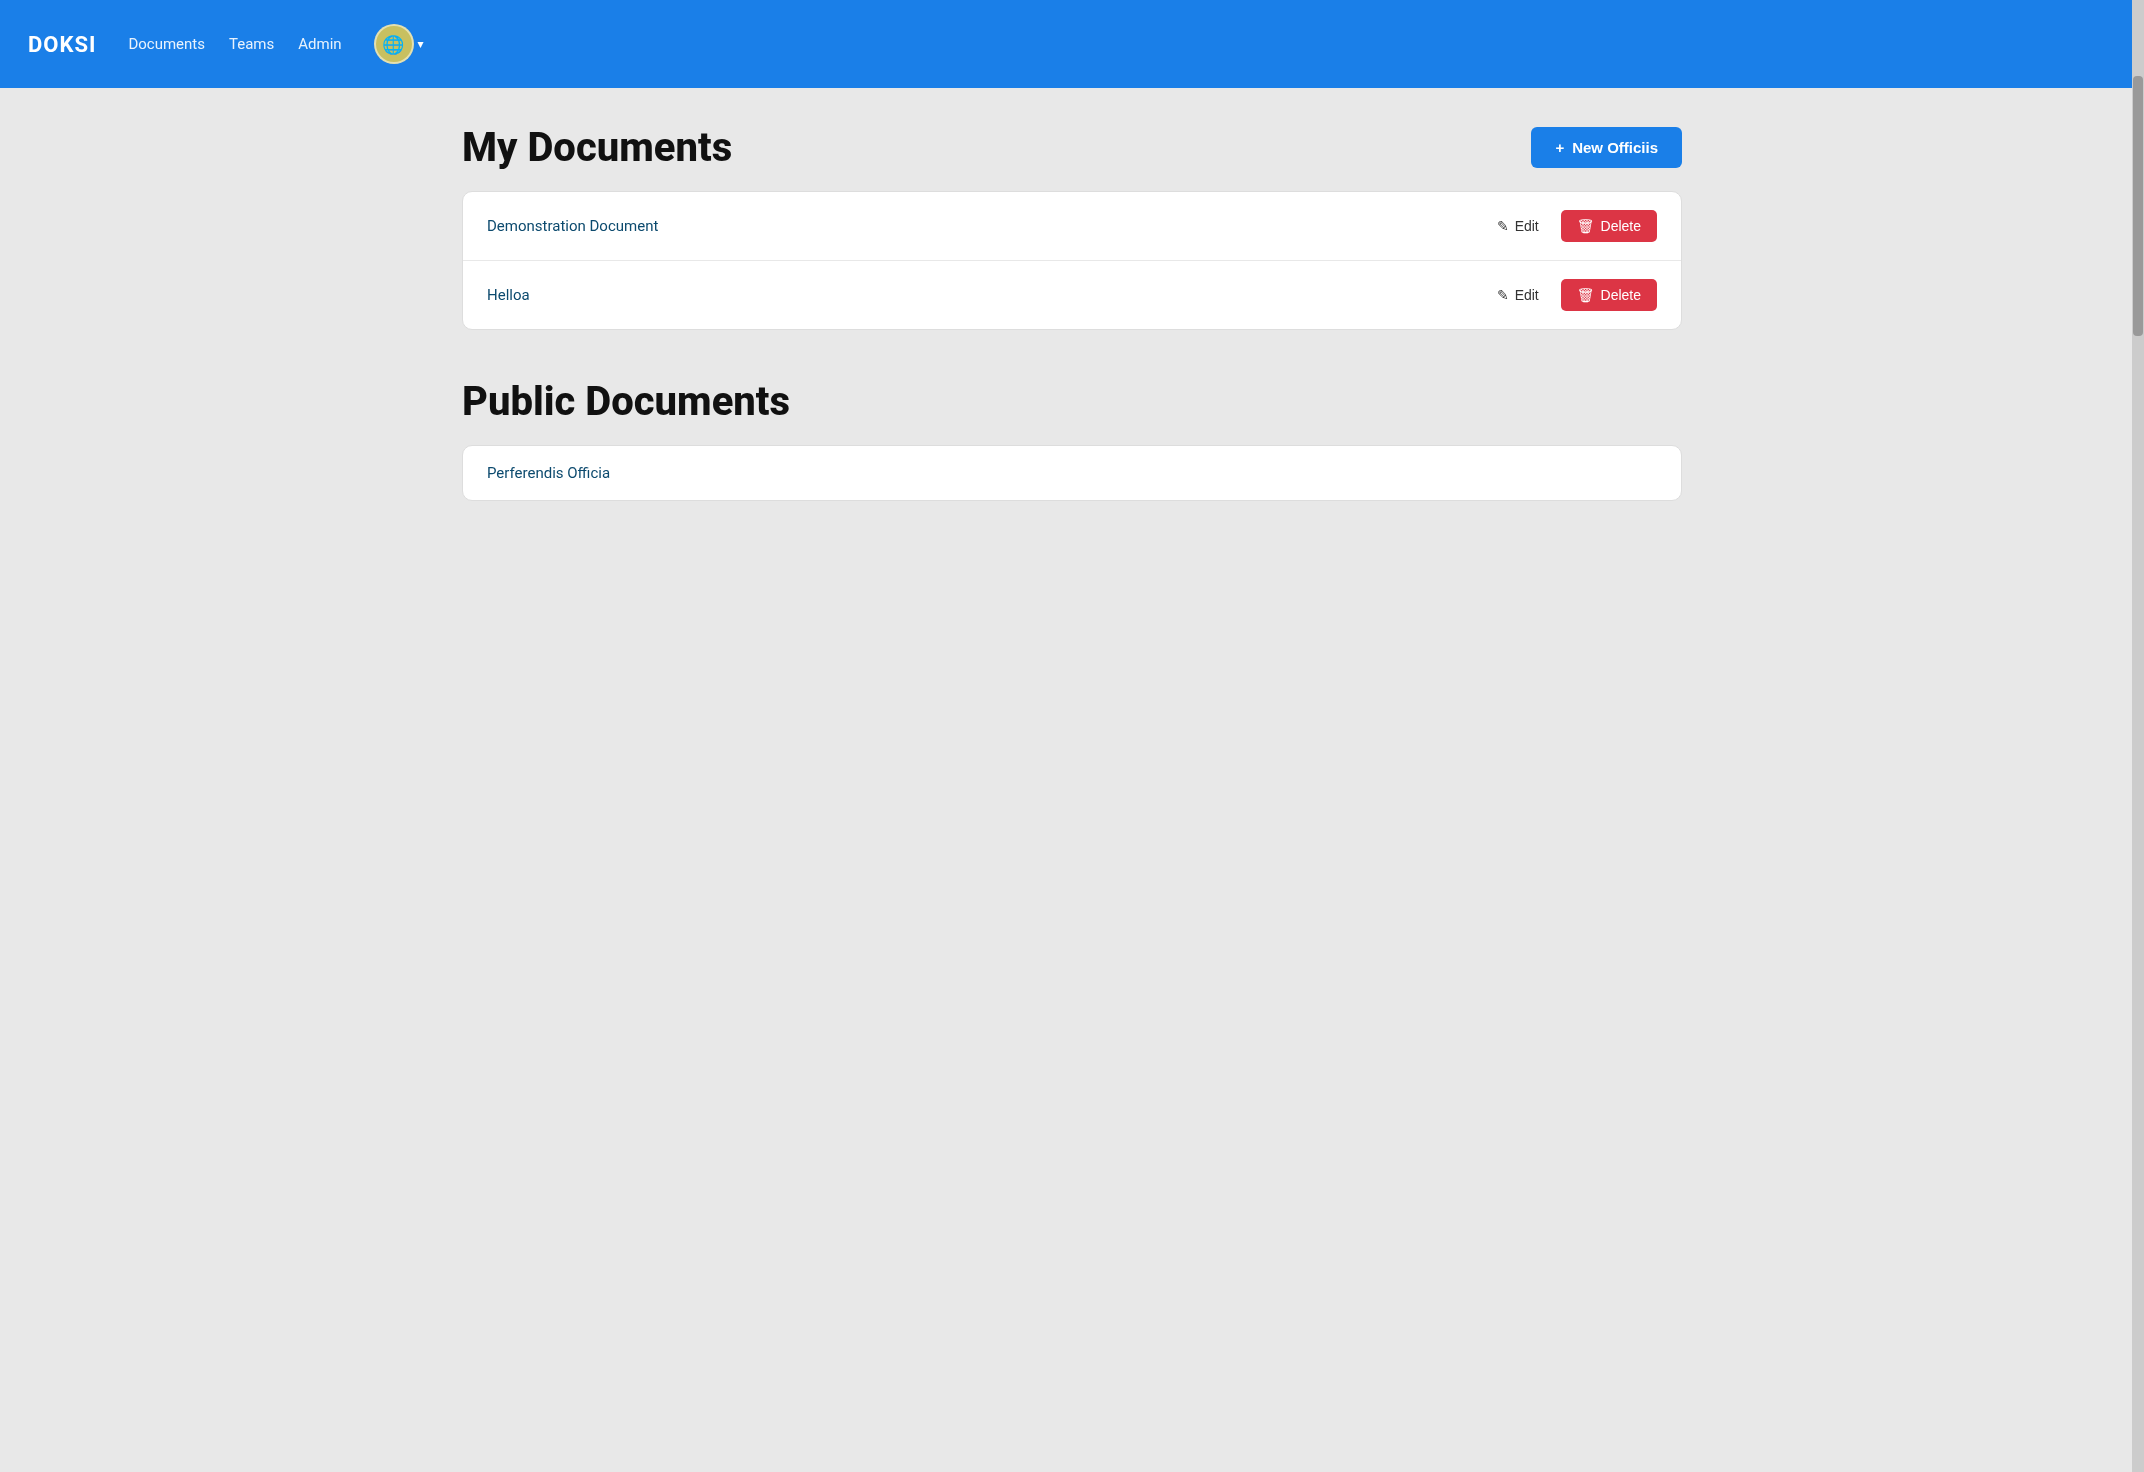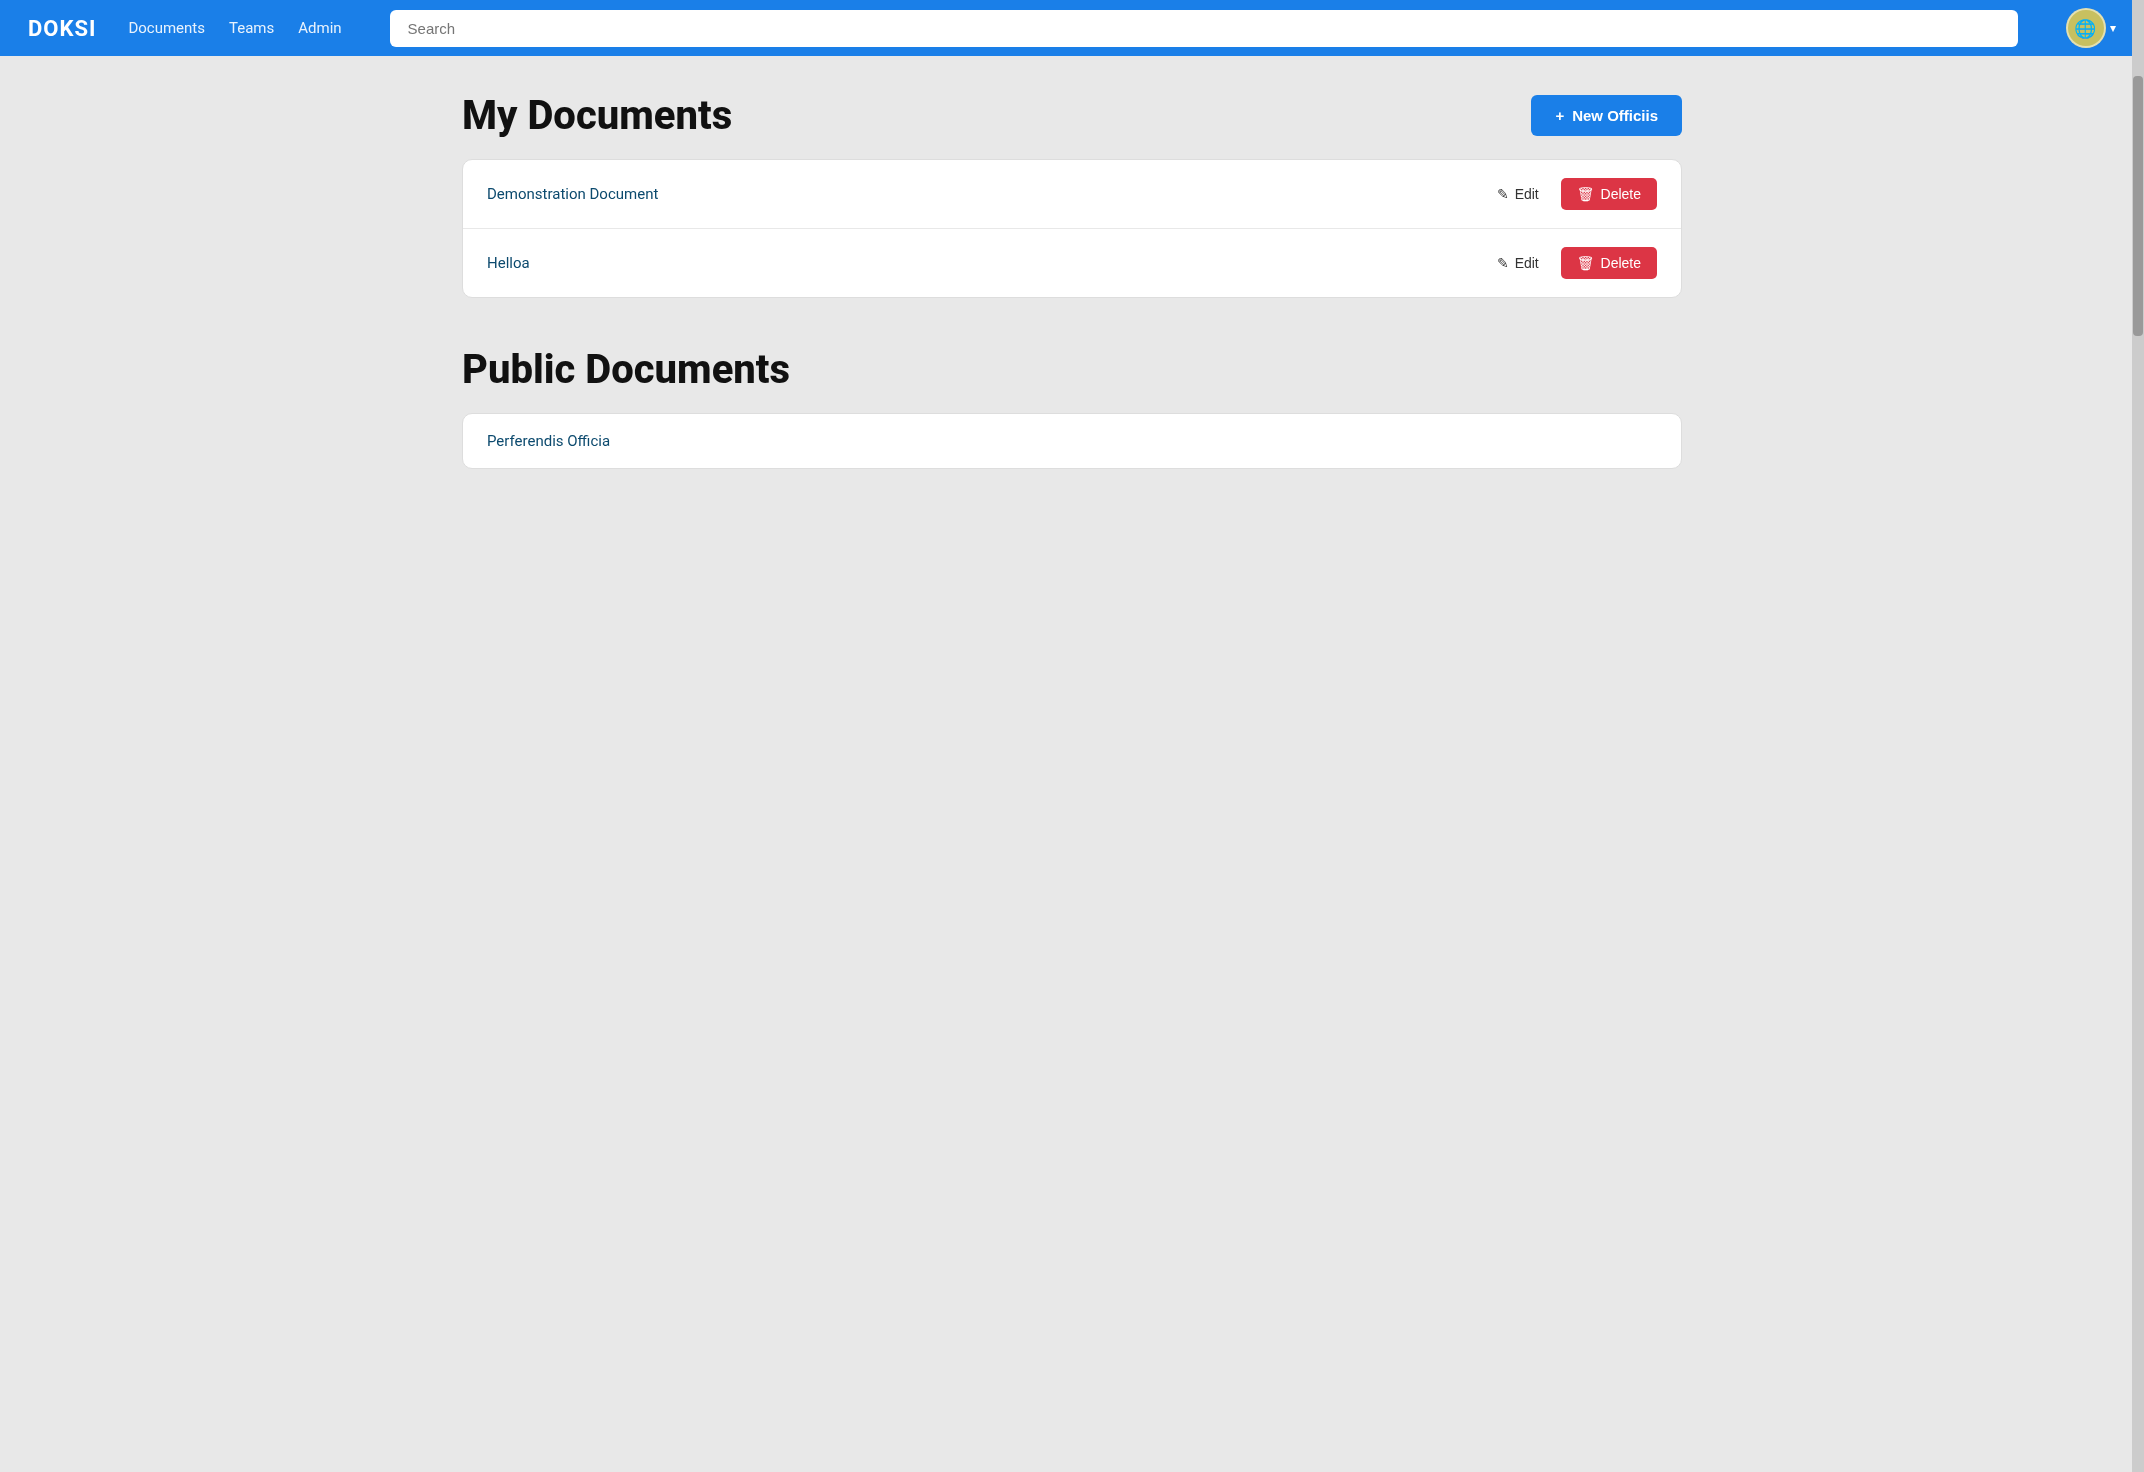--- a/index.html
+++ b/index.html
@@ -8,21 +8,21 @@
       background: #e8e8e8;
       min-height: 100vh;
     }
 
     
     nav {
       background: #1a7fe8;
       display: flex;
       align-items: center;
       padding: 0 28px;
-      height: 56px;
+      height: 88px;
       gap: 32px;
     }
     .nav-brand {
       color: #fff;
       font-weight: 700;
       font-size: 22px;
       letter-spacing: 1px;
     }
     .nav-links {
       display: flex;
@@ -184,23 +184,20 @@
 </head>
 <body>
 
 <nav>
   <span class="nav-brand">DOKSI</span>
   <div class="nav-links">
     <a class="nav-link">Documents</a>
     <a class="nav-link">Teams</a>
     <a class="nav-link">Admin</a>
   </div>
-  <div class="nav-search">
-    <input type="text" placeholder="Search" style="">
-  </div>
   <div class="nav-avatar-wrapper">
     <div class="nav-avatar">
       <span>🌐</span>
     </div>
     <span class="nav-chevron">▾</span>
   </div>
 </nav>
 
 <div class="page-wrapper">
 

